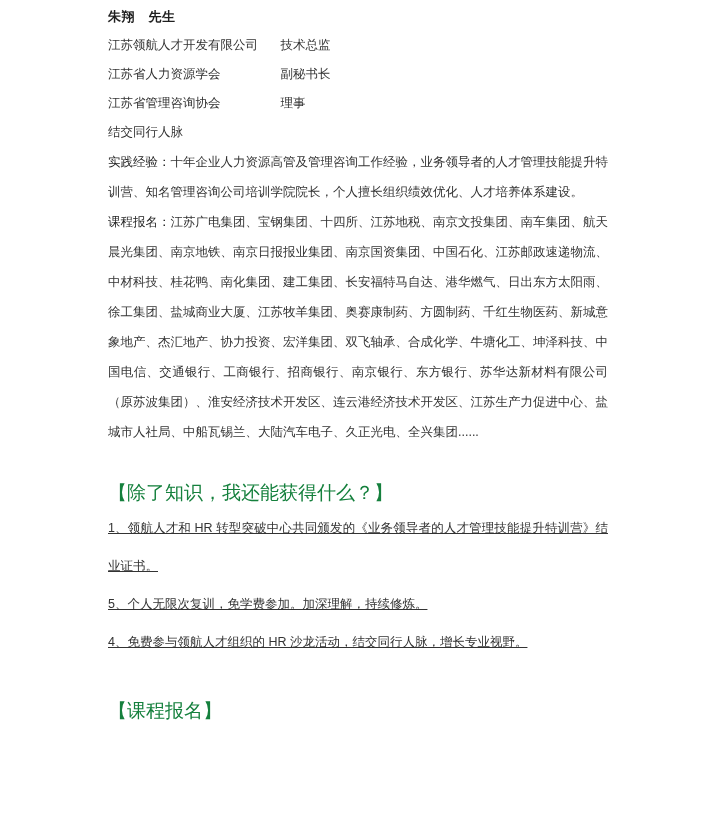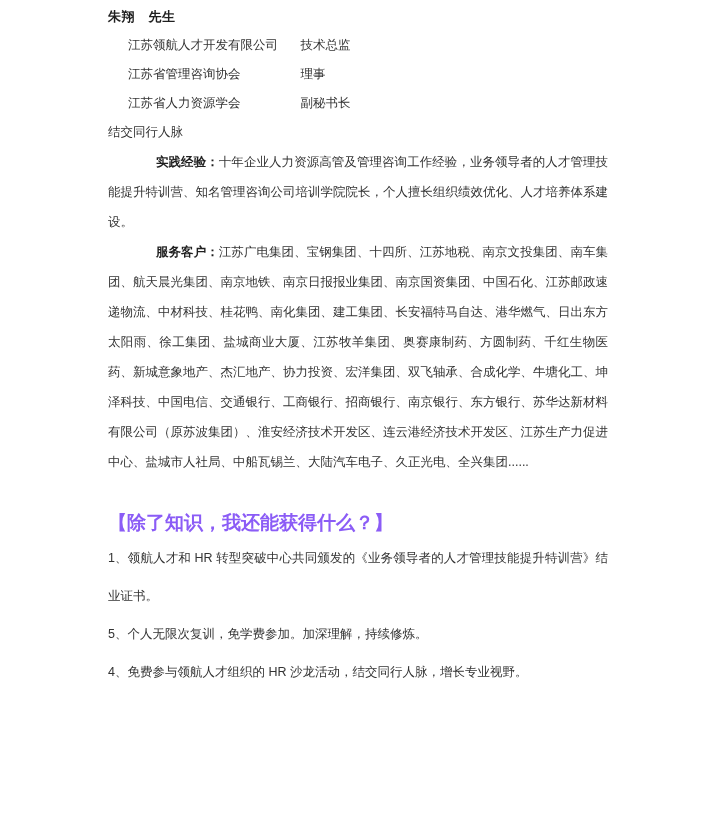--- a/index.html
+++ b/index.html
@@ -26,49 +26,47 @@
   .name-line {
     font-weight: bold;
     color: #1f1f1f;
     font-size: 13px;
     line-height: 29px;
     letter-spacing: 0.5px;
   }
   .role-row {
     line-height: 29px;
     white-space: nowrap;
-    margin-left: 20px;
   }
   .role-org {
     display: inline-block;
     width: 169px;
   }
   .role-title { display: inline-block; }
   .cert-line { line-height: 29px; }
   .para {
     line-height: 30px;
     text-align: justify;
   }
   .para .label {
-    font-weight: bold;
+    font-weight: normal;
     color: #1f1f1f;
-    margin-left: 48px;
   }
   .section-heading {
-    color: #8b5cf6;
-    font-weight: bold;
+    color: #15803d;
+    font-weight: normal;
     font-size: 19px;
     line-height: 28px;
   }
   .benefits-heading { margin-top: 32px; }
   .benefit-item {
     line-height: 38px;
     text-align: justify;
   }
-  .benefits-list { margin-top: 2px; }
+  .benefits-list { margin-top: 2px; text-decoration: underline; }
   .registration-heading { margin-top: 36px; }
   .bottom-strip {
     position: absolute;
     left: 0;
     top: 826px;
     width: 712px;
     height: 4px;
     background: #e9e9e9;
   }
 </style>
@@ -78,33 +76,33 @@
 <div class="page">
   <div class="content">
 
     <div class="name-line">朱翔　先生</div>
 
     <div class="role-row">
       <span class="role-org">江苏领航人才开发有限公司</span>
       <span class="role-title">技术总监</span>
     </div>
     <div class="role-row">
+      <span class="role-org">江苏省人力资源学会</span>
+      <span class="role-title">副秘书长</span>
+    </div>
+    <div class="role-row">
       <span class="role-org">江苏省管理咨询协会</span>
       <span class="role-title">理事</span>
-    </div>
-    <div class="role-row">
-      <span class="role-org">江苏省人力资源学会</span>
-      <span class="role-title">副秘书长</span>
     </div>
 
     <div class="cert-line">结交同行人脉</div>
 
     <p class="para"><span class="label">实践经验：</span><span>十年企业人力资源高管及管理咨询工作经验，业务领导者的人才管理技能提升特训营、知名管理咨询公司培训学院院长，个人擅长组织绩效优化、人才培养体系建设。</span></p>
 
-    <p class="para"><span class="label">服务客户：</span><span>江苏广电集团、宝钢集团、十四所、江苏地税、南京文投集团、南车集团、航天晨光集团、南京地铁、南京日报报业集团、南京国资集团、中国石化、江苏邮政速递物流、中材科技、桂花鸭、南化集团、建工集团、长安福特马自达、港华燃气、日出东方太阳雨、徐工集团、盐城商业大厦、江苏牧羊集团、奥赛康制药、方圆制药、千红生物医药、新城意象地产、杰汇地产、协力投资、宏洋集团、双飞轴承、合成化学、牛塘化工、坤泽科技、中国电信、交通银行、工商银行、招商银行、南京银行、东方银行、苏华达新材料有限公司（原苏波集团）、淮安经济技术开发区、连云港经济技术开发区、江苏生产力促进中心、盐城市人社局、中船瓦锡兰、大陆汽车电子、久正光电、全兴集团......</span></p>
+    <p class="para"><span class="label">课程报名：</span><span>江苏广电集团、宝钢集团、十四所、江苏地税、南京文投集团、南车集团、航天晨光集团、南京地铁、南京日报报业集团、南京国资集团、中国石化、江苏邮政速递物流、中材科技、桂花鸭、南化集团、建工集团、长安福特马自达、港华燃气、日出东方太阳雨、徐工集团、盐城商业大厦、江苏牧羊集团、奥赛康制药、方圆制药、千红生物医药、新城意象地产、杰汇地产、协力投资、宏洋集团、双飞轴承、合成化学、牛塘化工、坤泽科技、中国电信、交通银行、工商银行、招商银行、南京银行、东方银行、苏华达新材料有限公司（原苏波集团）、淮安经济技术开发区、连云港经济技术开发区、江苏生产力促进中心、盐城市人社局、中船瓦锡兰、大陆汽车电子、久正光电、全兴集团......</span></p>
 
     <div class="section-heading benefits-heading">【除了知识，我还能获得什么？】</div>
 
     <div class="benefits-list">
       <p class="benefit-item">1、领航人才和 HR 转型突破中心共同颁发的《业务领导者的人才管理技能提升特训营》结业证书。</p>
       <p class="benefit-item">5、个人无限次复训，免学费参加。加深理解，持续修炼。</p>
       <p class="benefit-item">4、免费参与领航人才组织的 HR 沙龙活动，结交同行人脉，增长专业视野。</p>
     </div>
 
     <div class="section-heading registration-heading">【课程报名】</div>

